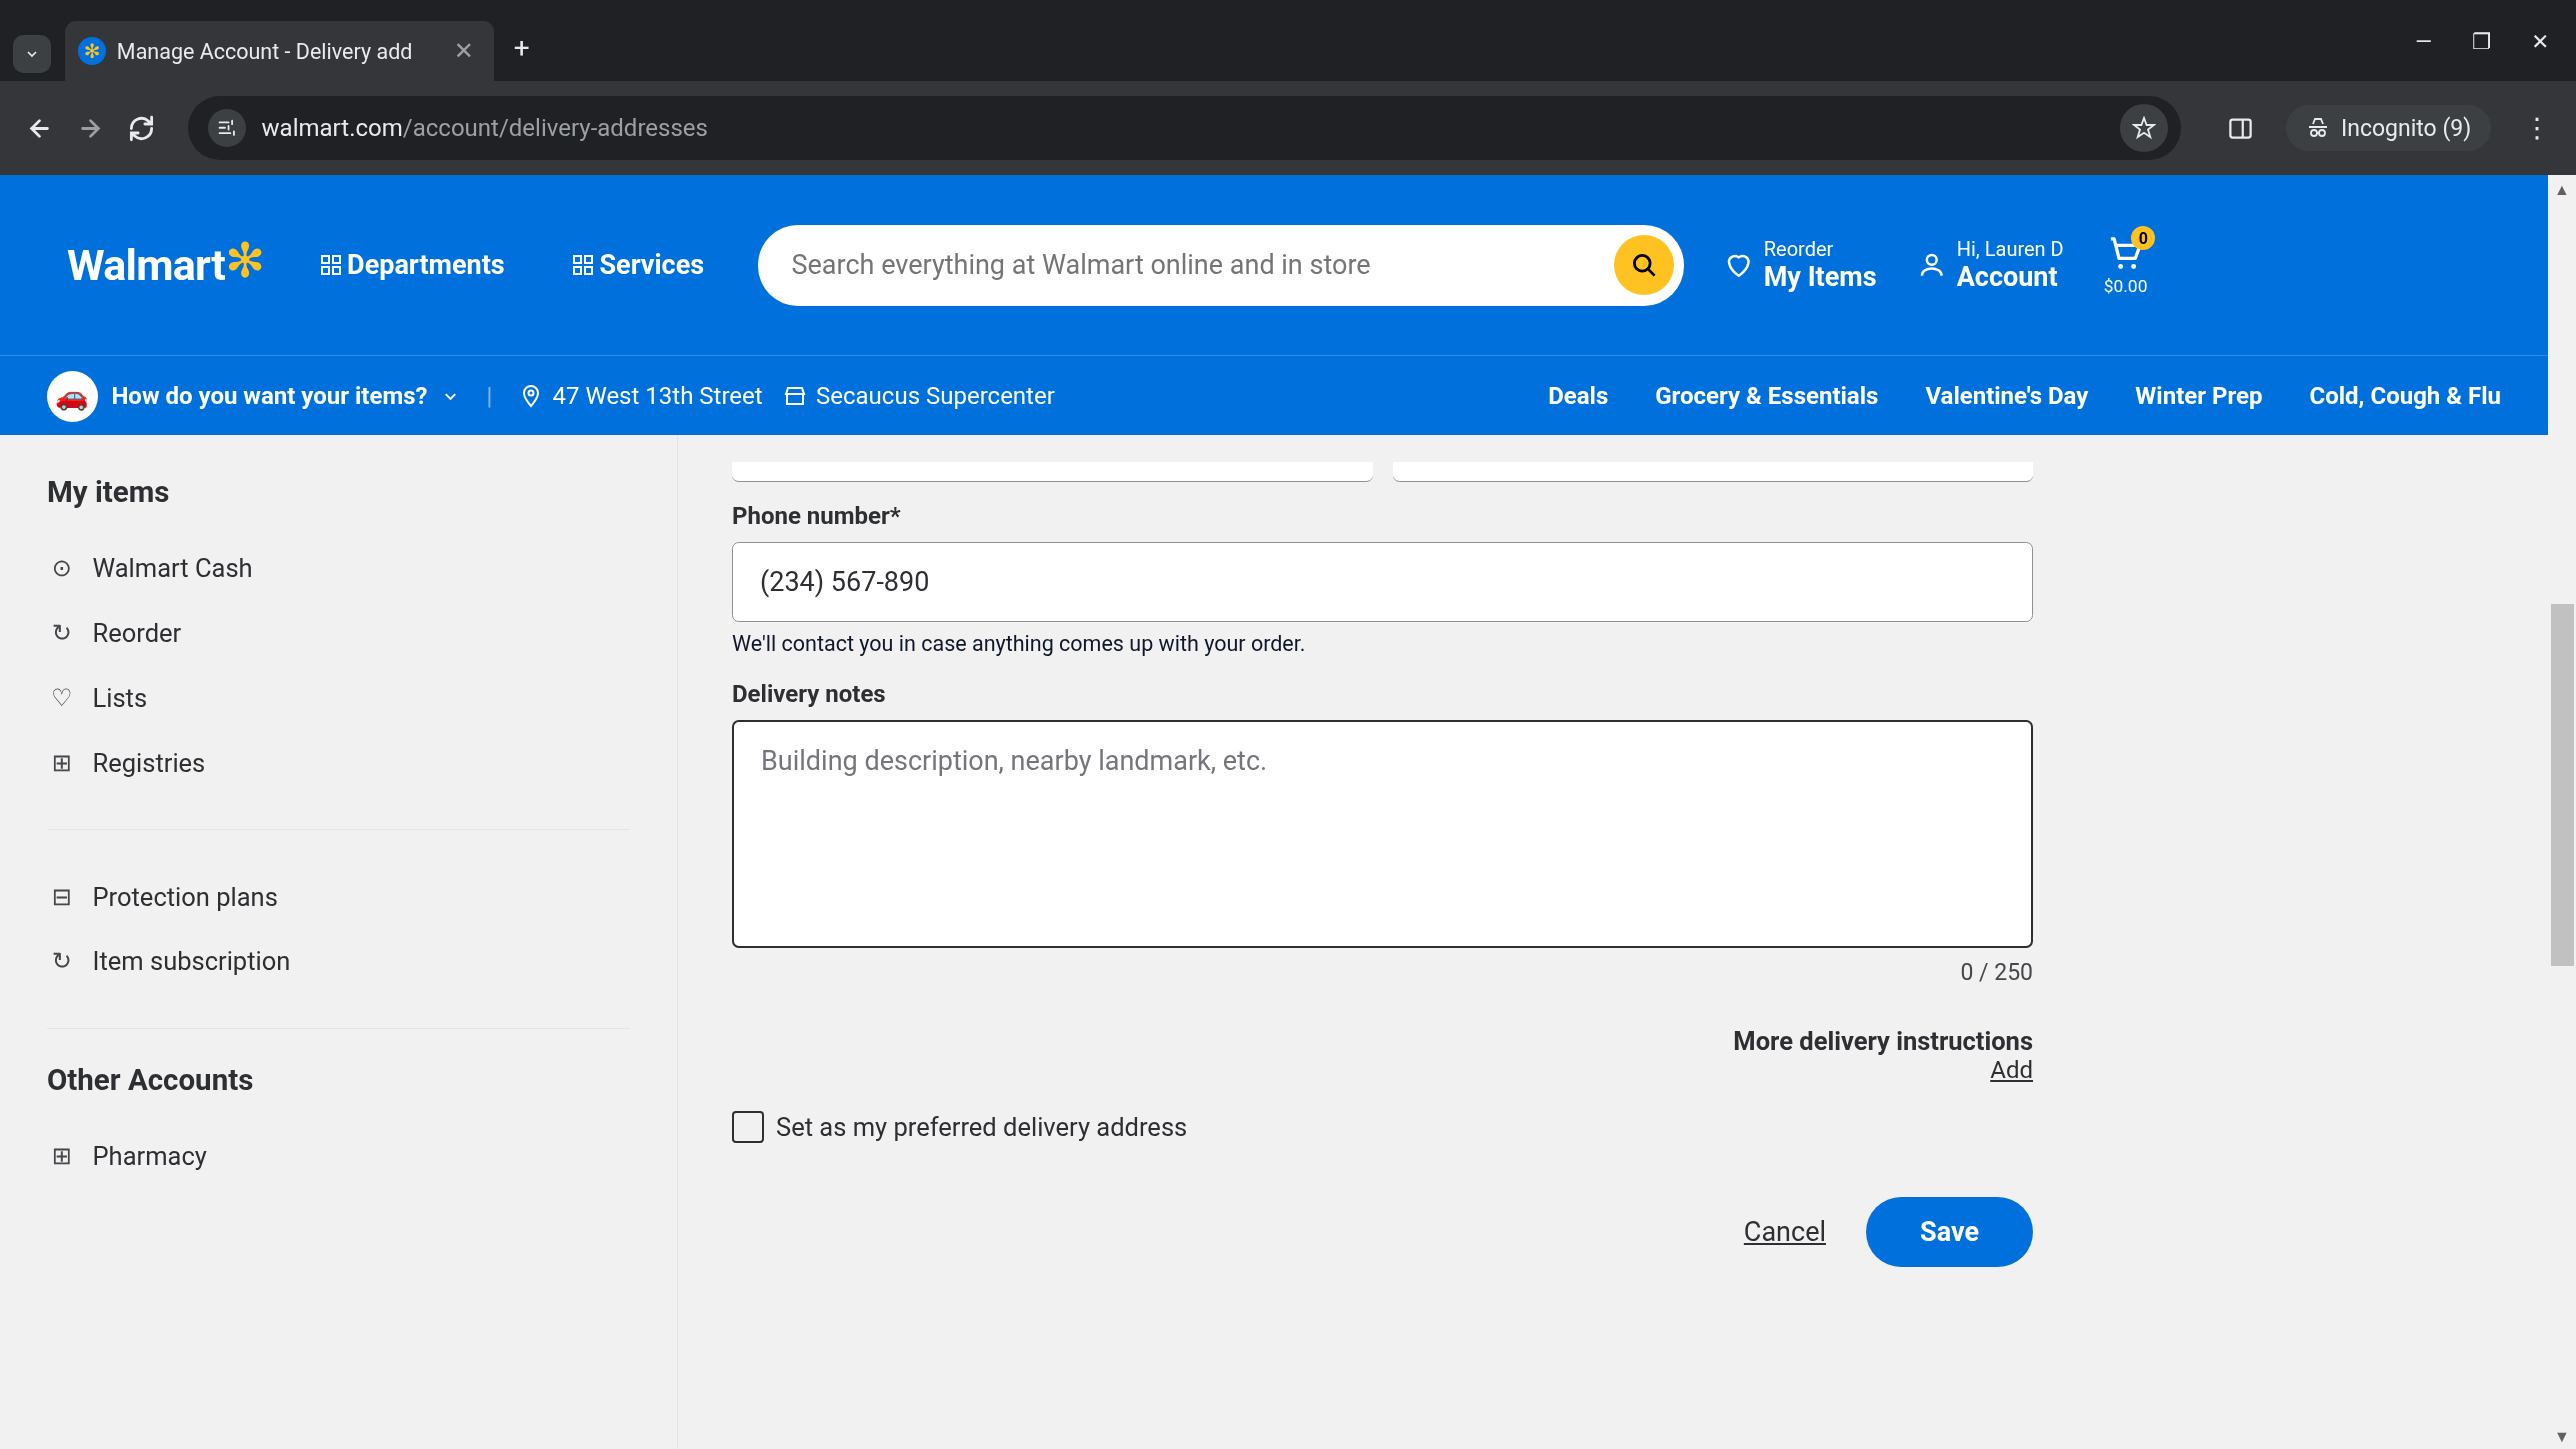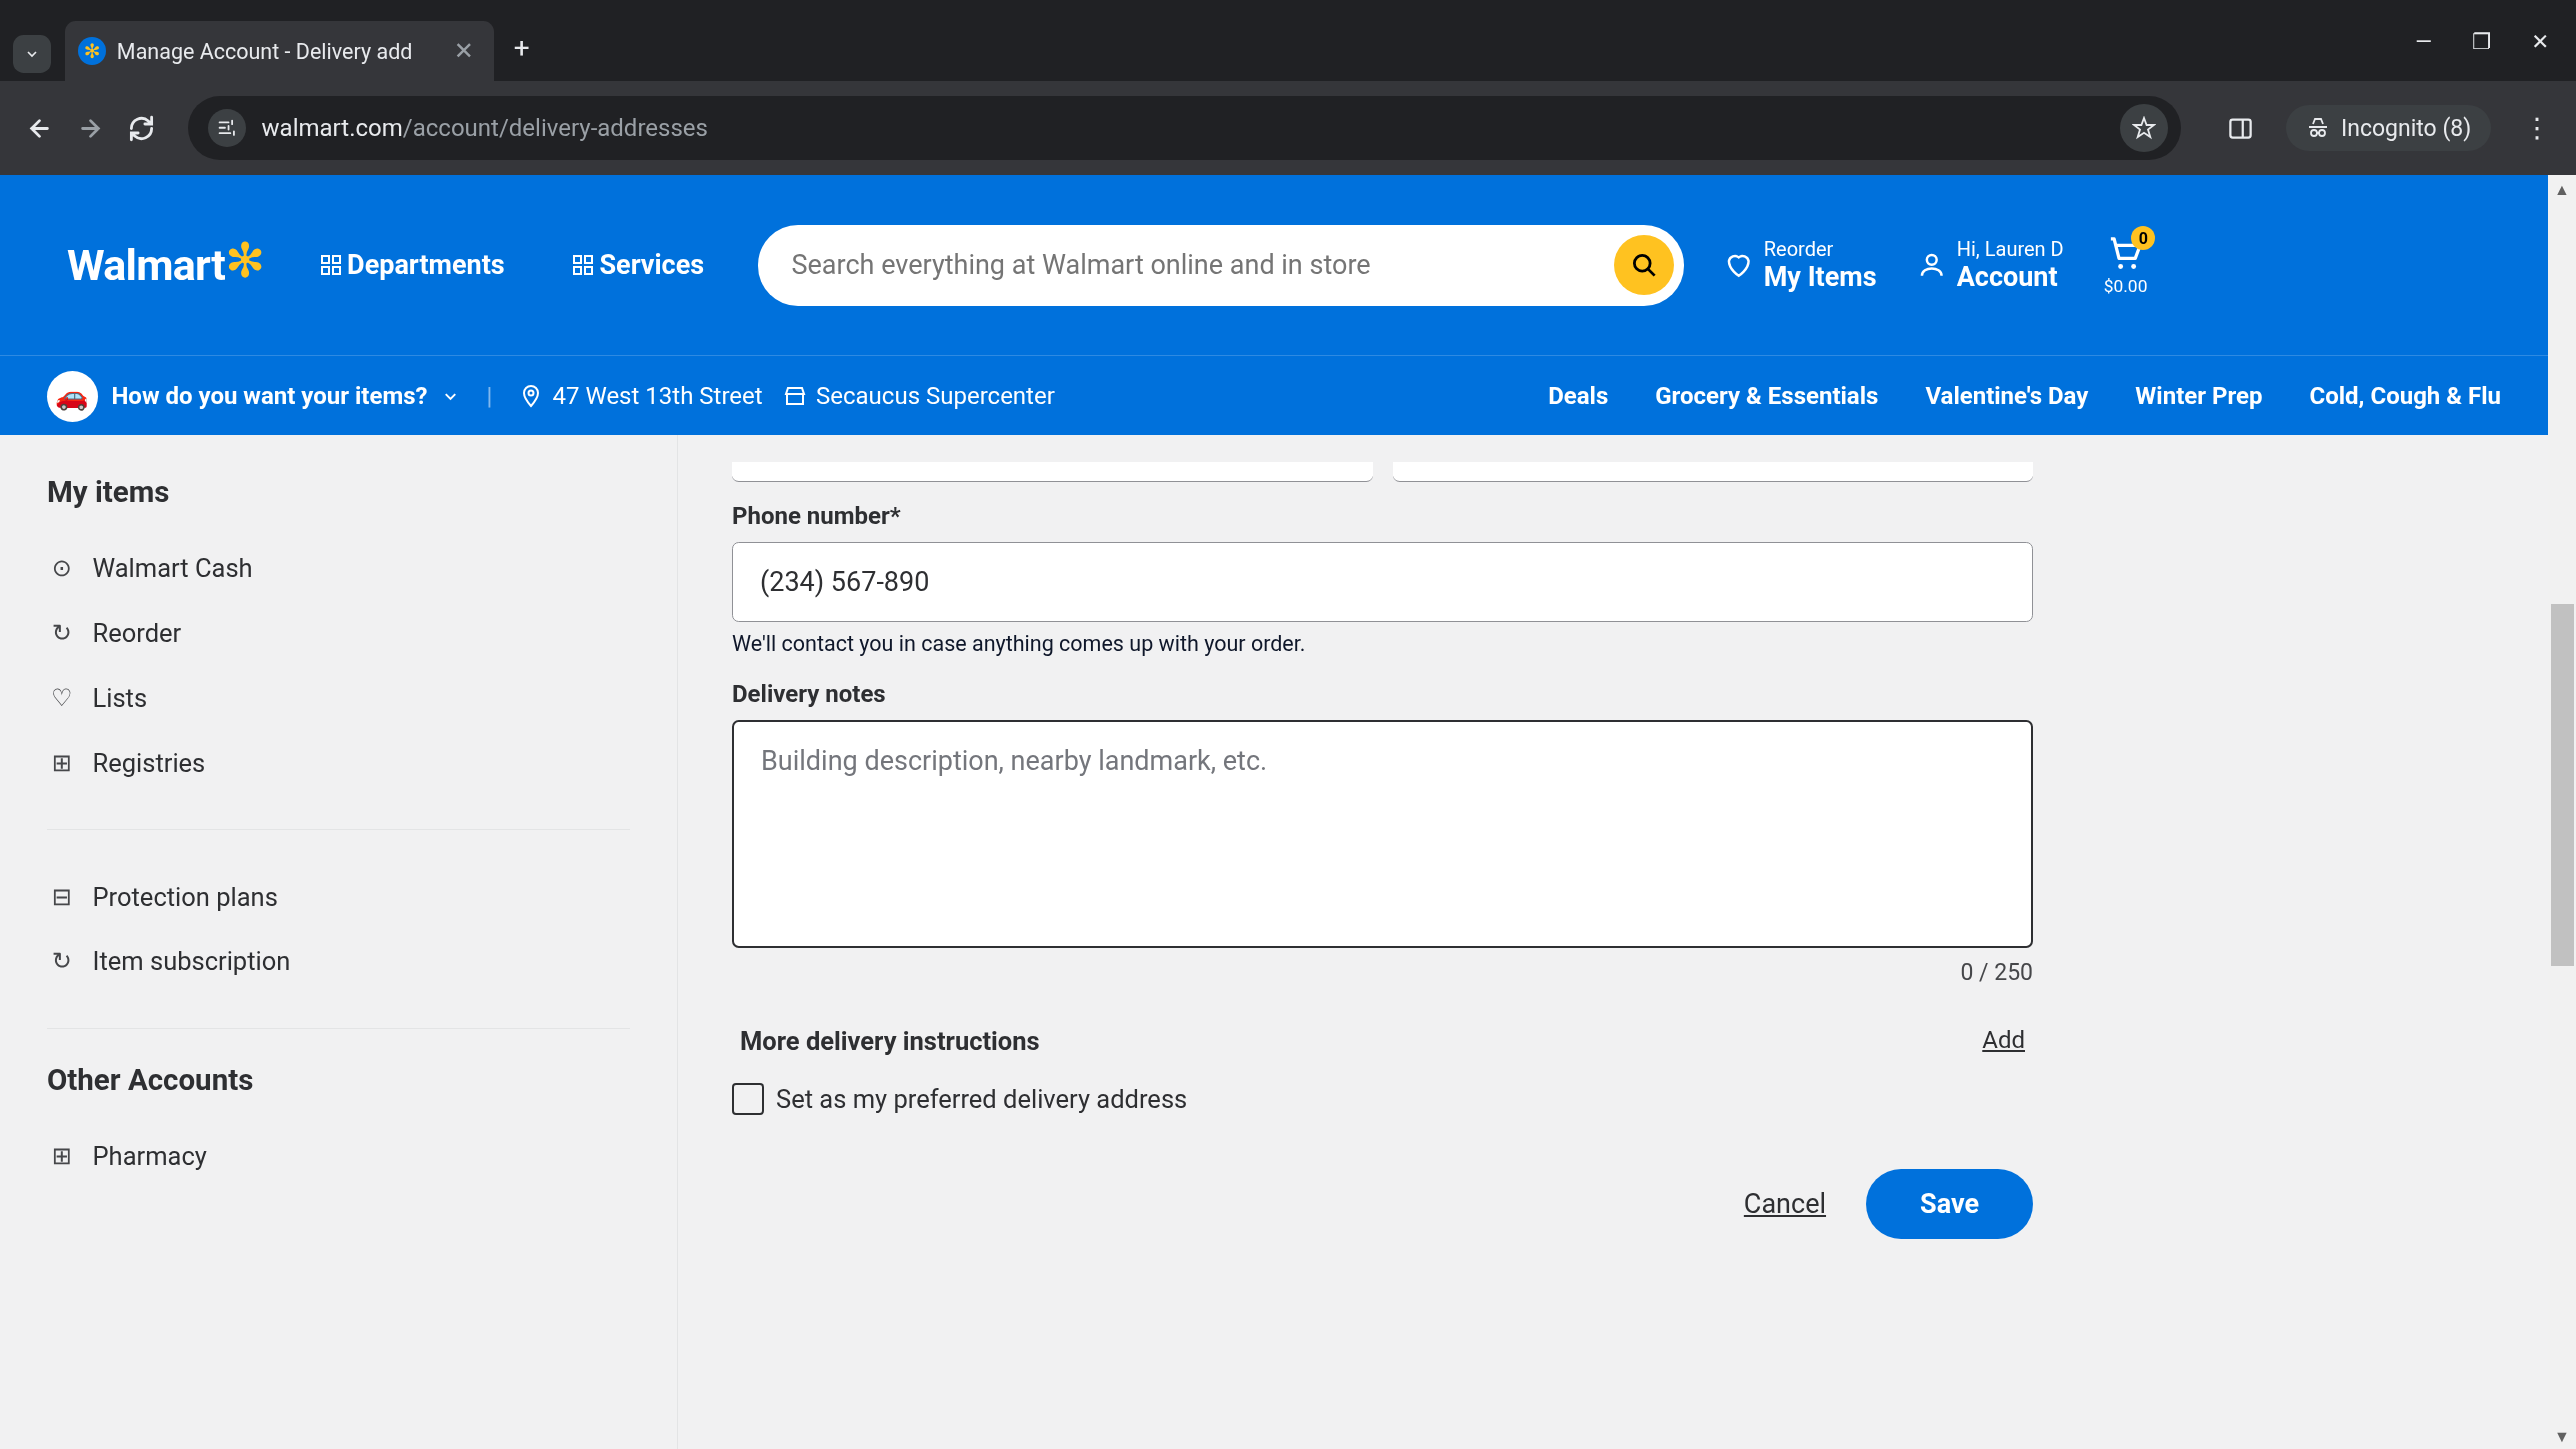--- a/index.html
+++ b/index.html
@@ -80,21 +80,21 @@
 .content { flex: 1; padding: 27px 54px 27px 54px; max-width: 1409px; }
 .form-group { margin-bottom: 24px; }
 .form-label { font-size: 24px; font-weight: 700; color: #2e2f32; margin-bottom: 12px; display: block; }
 .form-input { width: 100%; border: 1.3px solid #909196; border-radius: 6.7px; padding: 23px 27px; font-size: 27px; color: #2e2f32; background: #fff; outline: none; }
 .form-hint { font-size: 21.5px; color: #0f172a; margin-top: 9.4px; }
 .form-row-top { display: flex; gap: 20px; margin-bottom: 20px; }
 .form-row-top .col { flex: 1; }
 .form-textarea { width: 100%; border: 2.7px solid #2e2f32; border-radius: 6.7px; padding: 23px 27px; font-size: 27px; color: #2e2f32; background: #fff; outline: none; resize: none; height: 228px; }
 .form-textarea::placeholder { color: #74767c; }
 .char-count { text-align: right; font-size: 23px; color: #46474a; margin-top: 8px; }
-.more-row { display: flex; justify-content: space-between; align-items: flex-start; margin: 40px 8px 27px; }
+.more-row { display: flex; justify-content: space-between; align-items: flex-end; margin: 40px 0 27px; flex-direction: column; }
 .more-label { font-size: 25.5px; font-weight: 700; color: #2e2f32; }
 .add-link { font-size: 24px; color: #2e2f32; text-decoration: underline; cursor: pointer; }
 .checkbox-row { display: flex; align-items: center; gap: 12px; margin-bottom: 54px; }
 .checkbox { width: 32px; height: 32px; border: 2px solid #2e2f32; border-radius: 4px; cursor: pointer; }
 .checkbox-label { font-size: 25.5px; color: #2e2f32; }
 .button-row { display: flex; justify-content: flex-end; gap: 40px; align-items: center; }
 .cancel-btn { font-size: 27px; color: #2e2f32; text-decoration: underline; cursor: pointer; background: none; border: none; }
 .save-btn { background: #0071dc; color: #fff; font-size: 27px; font-weight: 700; padding: 19px 54px; border-radius: 40px; border: none; cursor: pointer; }
 
 svg { display: block; }
@@ -157,21 +157,21 @@
     <div class="ext-btn">
       <svg width="27" height="27" viewBox="0 0 24 24">
           <rect x="3" y="4" width="18" height="16" rx="2" stroke="#e8eaed" stroke-width="2" fill="none"></rect>
           <line x1="14" y1="4" x2="14" y2="20" stroke="#e8eaed" stroke-width="2"></line>
         </svg>
     </div>
     <div class="incognito-pill">
       <svg width="24" height="24" viewBox="0 0 24 24">
           <path d="M7 8l2-5h6l2 5M3 11h18M8 20a3 3 0 1 0 0-6 3 3 0 0 0 0 6zm8 0a3 3 0 1 0 0-6 3 3 0 0 0 0 6zm-5-3h2" stroke="#e8eaed" stroke-width="1.8" fill="none"></path>
         </svg>
-      <span>Incognito (8)</span>
+      <span>Incognito (9)</span>
     </div>
     <div class="menu-btn">⋮</div>
   </div>
 </div>
 
 <div class="page">
 
   <div class="wm-header">
     <div class="wm-logo">
       <span class="wm-logo-text">Walmart</span>

